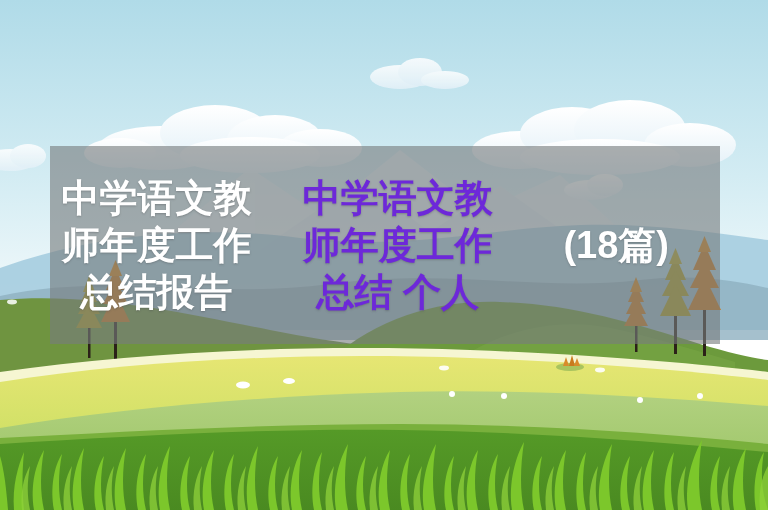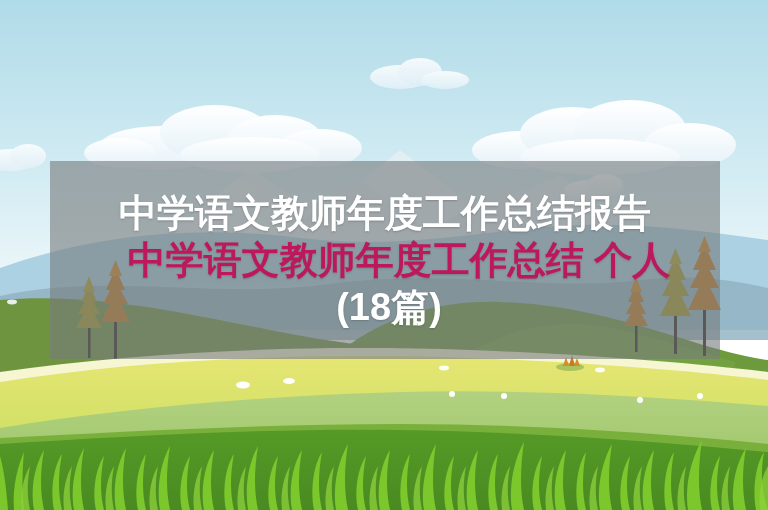--- a/index.html
+++ b/index.html
@@ -22,26 +22,25 @@
     top: 0;
     width: 768px;
     height: 510px;
     display: block;
   }
 
   
   #overlay-panel {
     position: absolute;
     left: 50px;
-    top: 161px;
+    top: 146px;
     width: 670px;
     height: 198px;
     background: rgba(120, 124, 126, 0.62);
     display: flex;
-    flex-direction: column;
     align-items: center;
     justify-content: center;
     box-sizing: border-box;
   }
   #overlay-title {
     width: 100%;
     text-align: center;
     color: #ffffff;
     font-family: "Liberation Sans", sans-serif;
     font-weight: bold;
@@ -251,17 +250,17 @@
       <path d="M590,510 C588,492 592,476 598,466 C595,482 595,496 598,510 Z"></path>
       <path d="M634,510 C632,492 636,476 642,466 C639,482 639,496 642,510 Z"></path>
       <path d="M678,510 C676,492 680,476 686,466 C683,482 683,496 686,510 Z"></path>
       <path d="M722,510 C720,492 724,476 730,466 C727,482 727,496 730,510 Z"></path>
       <path d="M760,510 C758,492 762,476 768,466 L768,510 Z"></path>
     </g>
   </svg>
 
   <div id="overlay-panel">
     <div id="overlay-title">中学语文教师年度工作总结报告</div>
-    <div id="overlay-title" class="t2" style="width:100%;text-align:center;color:#be185d;font-weight:bold;font-size:38px;line-height:47px;text-shadow:0 1px 2px rgba(70,72,74,0.35);margin-left:28px;">中学语文教师年度工作总结 个人</div>
+    <div id="overlay-title" class="t2" style="width:100%;text-align:center;color:#6d28d9;font-weight:bold;font-size:38px;line-height:47px;text-shadow:0 1px 2px rgba(70,72,74,0.35);margin-left:28px;">中学语文教师年度工作总结 个人</div>
     <div class="t3" style="width:100%;text-align:center;color:#fff;font-weight:bold;font-size:38px;line-height:47px;text-shadow:0 1px 2px rgba(70,72,74,0.35);margin-left:8px;">(18篇)</div>
   </div>
 
 </div>
 
 </body></html>

